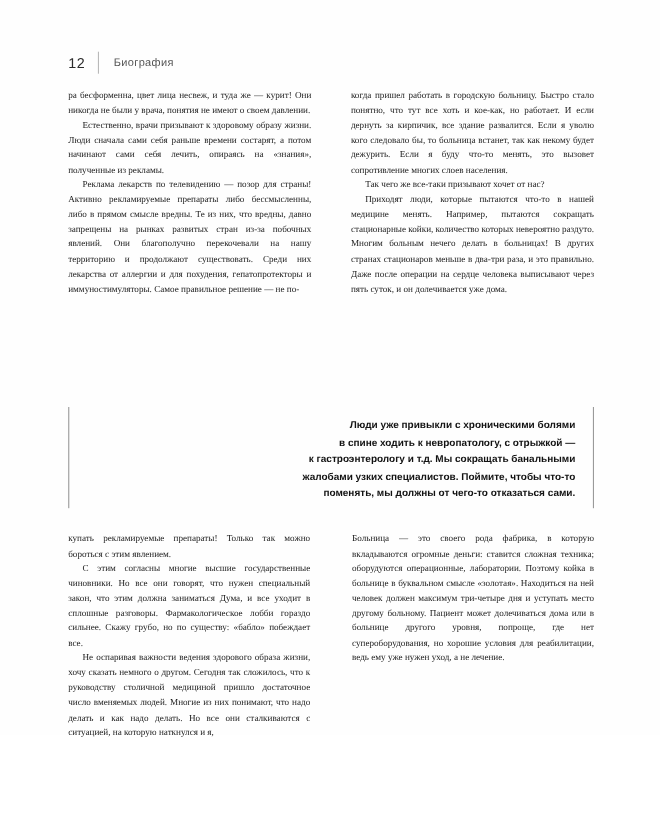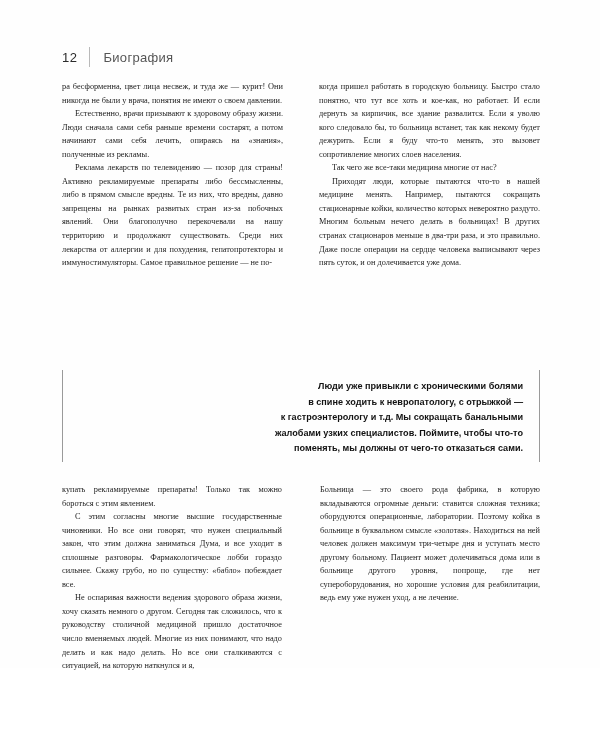--- a/index.html
+++ b/index.html
@@ -41,21 +41,21 @@
     letter-spacing: 0.5px;
     padding-right: 12px;
   }
   .head-rule {
     width: 1px;
     height: 20px;
     background: #b9b9b9;
   }
   .head-title {
     font-family: "Liberation Sans", "DejaVu Sans", sans-serif;
-    font-size: 13px;
+    font-size: 10px;
     color: #555;
     letter-spacing: 0.3px;
     padding-left: 13px;
   }
 
   
   .body-top {
     position: absolute;
     left: 62px;
     top: 80px;
@@ -135,21 +135,21 @@
   </div>
 
   <div class="body-top">
     <div class="col">
       <p class="cont">ра бесформенна, цвет лица несвеж, и туда же — курит! Они никогда не были у врача, понятия не имеют о своем давлении.</p>
       <p>Естественно, врачи призывают к здоровому образу жизни. Люди сначала сами себя раньше времени состарят, а потом начинают сами себя лечить, опираясь на «знания», полученные из рекламы.</p>
       <p>Реклама лекарств по телевидению — позор для страны! Активно рекламируемые препараты либо бессмысленны, либо в прямом смысле вредны. Те из них, что вредны, давно запрещены на рынках развитых стран из-за побочных явлений. Они благополучно перекочевали на нашу территорию и продолжают существовать. Среди них лекарства от аллергии и для похудения, гепатопротекторы и иммуностимуляторы. Самое правильное решение — не по-</p>
     </div>
     <div class="col">
       <p class="cont">когда пришел работать в городскую больницу. Быстро стало понятно, что тут все хоть и кое-как, но работает. И если дернуть за кирпичик, все здание развалится. Если я уволю кого следовало бы, то больница встанет, так как некому будет дежурить. Если я буду что-то менять, это вызовет сопротивление многих слоев населения.</p>
-      <p>Так чего же все-таки медицина многие от нас?</p>
+      <p>Так чего же все-таки призывают хочет от нас?</p>
       <p>Приходят люди, которые пытаются что-то в нашей медицине менять. Например, пытаются сокращать стационарные койки, количество которых невероятно раздуто. Многим больным нечего делать в больницах! В других странах стационаров меньше в два-три раза, и это правильно. Даже после операции на сердце человека выписывают через пять суток, и он долечивается уже дома.</p>
     </div>
   </div>
 
   <div class="pullquote">
     <span class="pq-rule"></span>
     <div class="pq-text">
       <div class="pq-line">Люди уже привыкли с хроническими болями</div>
       <div class="pq-line">в спине ходить к невропатологу, с отрыжкой —</div>
       <div class="pq-line">к гастроэнтерологу и т.д. Мы сокращать банальными</div>

